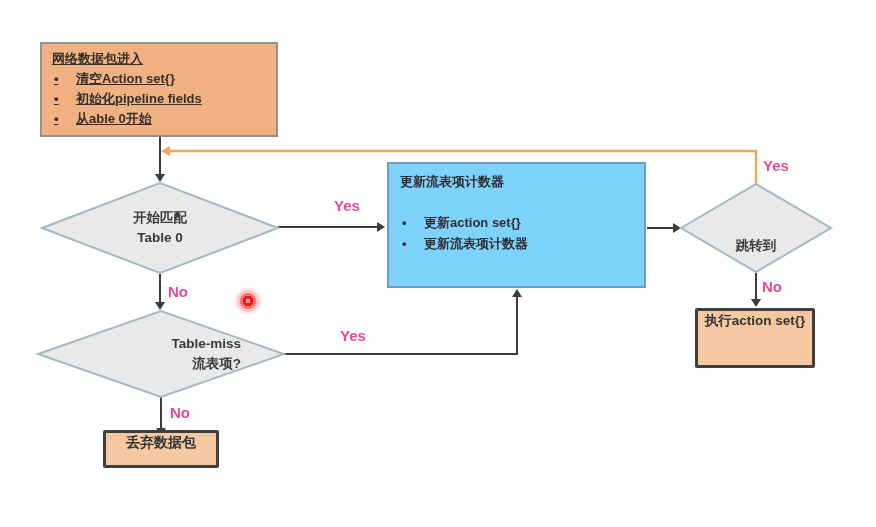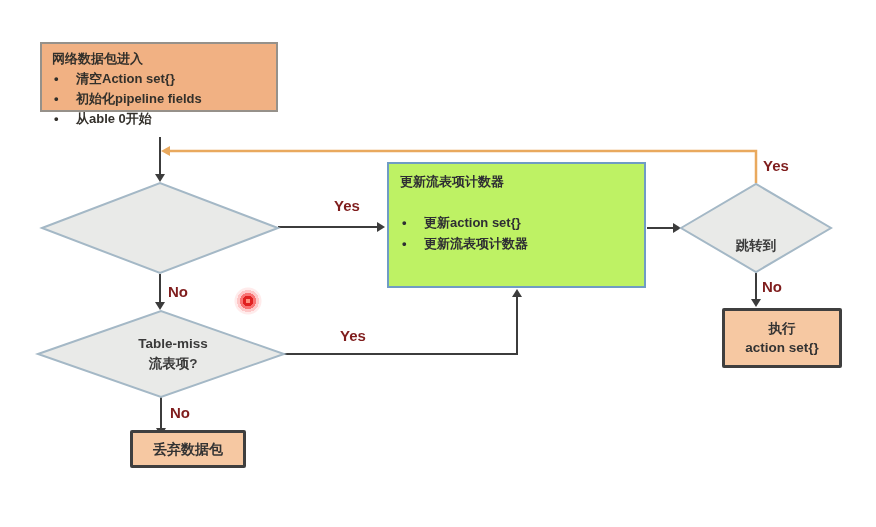--- a/index.html
+++ b/index.html
@@ -3,50 +3,50 @@
 <meta charset="utf-8">
 <style>
   html,body{margin:0;padding:0;background:#ffffff;}
   .canvas{
     position:relative;width:876px;height:527px;background:#ffffff;overflow:hidden;
     font-family:"Liberation Sans","DejaVu Sans",sans-serif;
   }
   .canvas svg{position:absolute;left:0;top:0;width:876px;height:527px;}
   .node{position:absolute;box-sizing:border-box;}
   .start-box{
-    left:40px;top:42px;width:238px;height:70px;
+    left:40px;top:42px;width:238px;height:95px;
     background:#f1b183;border:2px solid #96918a;
     color:#33302b;font-size:13px;font-weight:bold;
-    padding:5px 12px 4px 10px;line-height:20px;
+    padding:5px 12px 4px 10px;line-height:20px;text-decoration:underline;
   }
   .blue-box{
     left:387px;top:162px;width:259px;height:126px;
-    background:#bef264;border:2px solid #6f9cc4;
+    background:#7dd3fc;border:2px solid #6f9cc4;
     color:#2e2e33;font-size:13px;font-weight:bold;
     padding:7px 8px 4px 11px;line-height:21px;
   }
   .bullet-row{display:flex;}
   .bullet-dot{width:22px;flex:0 0 22px;text-align:left;padding-left:2px;}
   .spacer-line{height:20px;}
   .result-box{
     background:#f6c8a2;border:3px solid #3f3f3f;border-radius:2px;
     color:#333;font-size:13.5px;font-weight:bold;text-align:center;
-    display:flex;flex-direction:column;justify-content:center;line-height:19px;margin-left:27px;
+    display:flex;flex-direction:row;justify-content:center;line-height:19px;
   }
   .exec-box{left:695px;top:308px;width:120px;height:60px;}
   .drop-box{left:103px;top:430px;width:116px;height:38px;font-size:14px;}
   .diamond-label{
     position:absolute;text-align:center;color:#3a3a3a;
     font-size:13.5px;font-weight:bold;line-height:20px;
   }
   .dl-1{left:80px;top:208px;width:160px;}
   .dl-2{left:696px;top:208px;width:120px;margin-top:28px;}
-  .dl-3{left:93px;top:334px;width:160px;}
+  .dl-3{left:81px;top:334px;width:160px;text-align:right;}
   .edge-label{
-    position:absolute;color:#7f1d1d;font-size:15px;font-weight:bold;line-height:18px;
+    position:absolute;color:#ec4899;font-size:15px;font-weight:bold;line-height:18px;
   }
   .laser{
     position:absolute;left:233px;top:286px;width:30px;height:30px;border-radius:50%;
     background:radial-gradient(circle,
       #ff8f7d 0 2.5px,
       #e02020 2.5px 5.5px,
       rgba(245,40,40,0.65) 5.5px 8px,
       rgba(250,70,70,0.30) 8px 11px,
       rgba(255,90,90,0.12) 11px 13px,
       transparent 14px);
@@ -110,20 +110,24 @@
     <div class="bullet-row">
       <span class="bullet-dot">•</span>
       <span>更新action set{}</span>
     </div>
     <div class="bullet-row">
       <span class="bullet-dot">•</span>
       <span>更新流表项计数器</span>
     </div>
   </div>
 
+  <div class="diamond-label dl-1">
+    <div>开始匹配</div>
+    <div>Table 0</div>
+  </div>
   <div class="diamond-label dl-2">
     <div>跳转到</div>
   </div>
   <div class="diamond-label dl-3">
     <div>Table-miss</div>
     <div>流表项?</div>
   </div>
 
   <div class="node result-box exec-box">
     <div>执行</div>

